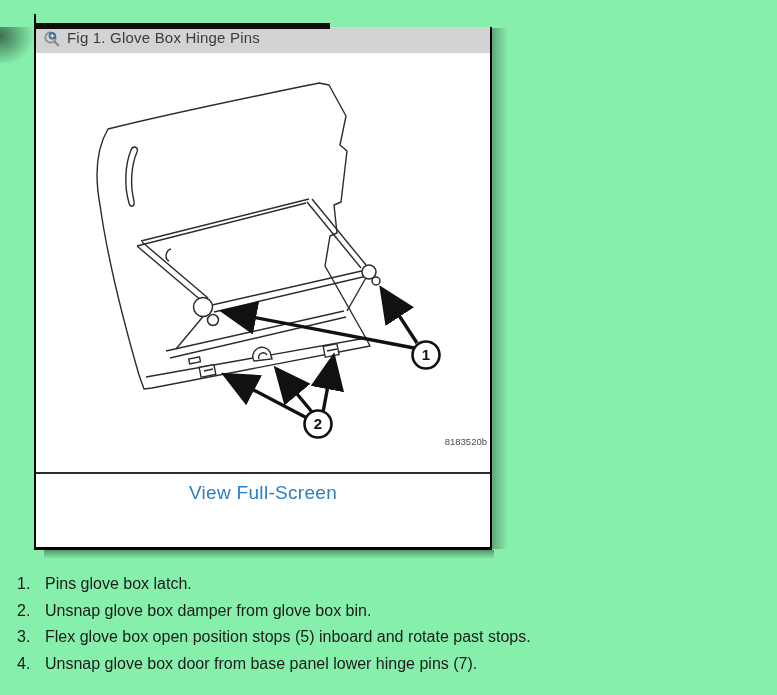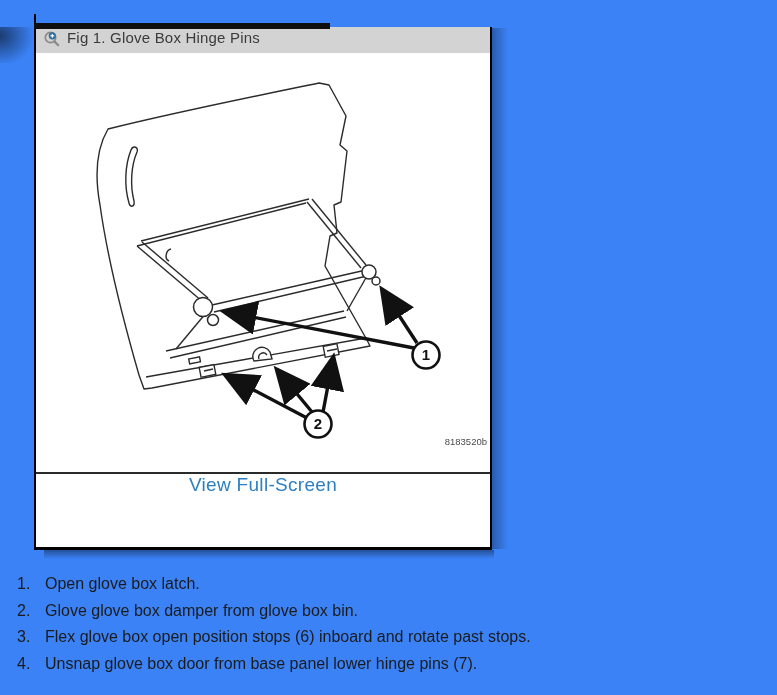--- a/index.html
+++ b/index.html
@@ -1,17 +1,17 @@
 <!DOCTYPE html>
 <html style="--link-blue: #2d7fc1; --header-bg: #d3d3d3; --header-text: #3b3b3b;"><head>
 <meta charset="utf-8">
 <style>
   * { margin:0; padding:0; box-sizing:border-box; }
   html,body { background:#ffffff; font-family:"Liberation Sans", sans-serif; }
-  .page { position:relative; width:777px; height:695px; background:#3b82f6; overflow:hidden;padding-left:28px; }
+  .page { position:relative; width:777px; height:695px; background:#86efac; overflow:hidden;padding-left:28px; }
 
   
   .figure-box {
     position:absolute; left:34px; top:27px; width:458px; height:523px;
     border-left:2px solid #000; border-right:2px solid #000; border-bottom:3px solid #000;
     background:#fff;
   }
   .figure-header {
     position:relative; height:26px; background:var(--header-bg,#d3d3d3);
     display:flex; align-items:center; padding-left:7px; gap:6px; overflow:visible;
@@ -26,21 +26,21 @@
   }
   .border-stub { position:absolute; left:34px; top:14px; width:2px; height:13px; background:#000; }
   .zoom-ic { margin-top:1px; flex:0 0 auto; }
 
   .figure-image { position:relative; width:100%; height:419px; background:#fff; }
   .figure-image svg { display:block; }
 
   .courtesy-row { height:35px; display:flex; align-items:center; justify-content:center;
     font-size:13.5px; color:#3d3d3d; letter-spacing:0.2px; }
   .divider { height:2px; background:#2a2a2a; }
-  .fullscreen-row { height:38px; display:flex; align-items:flex-start; justify-content:center; }
+  .fullscreen-row { height:38px; display:flex; align-items:center; justify-content:center; }
   .fullscreen-link { font-size:19px; color:var(--link-blue,#2d7fc1); cursor:pointer; letter-spacing:0.3px; }
 
   
   .shadow-right { position:absolute; left:492px; top:28px; width:16px; height:521px;
     background:linear-gradient(to right, rgba(0,0,0,0.30), rgba(0,0,0,0)); }
   .shadow-bottom { position:absolute; left:44px; top:550px; width:450px; height:9px;
     background:linear-gradient(to bottom, rgba(0,0,0,0.38), rgba(0,0,0,0)); }
   .shadow-lefttop { position:absolute; left:0px; top:27px; width:35px; height:36px;
     background:radial-gradient(130% 110% at 0% 25%, rgba(0,0,0,0.55), rgba(0,0,0,0) 75%); }
 
@@ -157,29 +157,29 @@
       <span class="fullscreen-link">View Full-Screen</span>
     </div>
   </div>
 
   <div class="shadow-right"></div>
   <div class="shadow-bottom"></div>
 
   <div class="steps">
     <div class="step">
       <span class="num">1.</span>
-      <span class="txt">Open glove box latch.</span>
+      <span class="txt">Pins glove box latch.</span>
     </div>
     <div class="step">
       <span class="num">2.</span>
-      <span class="txt">Glove glove box damper from glove box bin.</span>
+      <span class="txt">Unsnap glove box damper from glove box bin.</span>
     </div>
     <div class="step">
       <span class="num">3.</span>
-      <span class="txt">Flex glove box open position stops (6) inboard and rotate past stops.</span>
+      <span class="txt">Flex glove box open position stops (5) inboard and rotate past stops.</span>
     </div>
     <div class="step">
       <span class="num">4.</span>
       <span class="txt">Unsnap glove box door from base panel lower hinge pins (7).</span>
     </div>
   </div>
 
 </div>
 
 </body></html>

